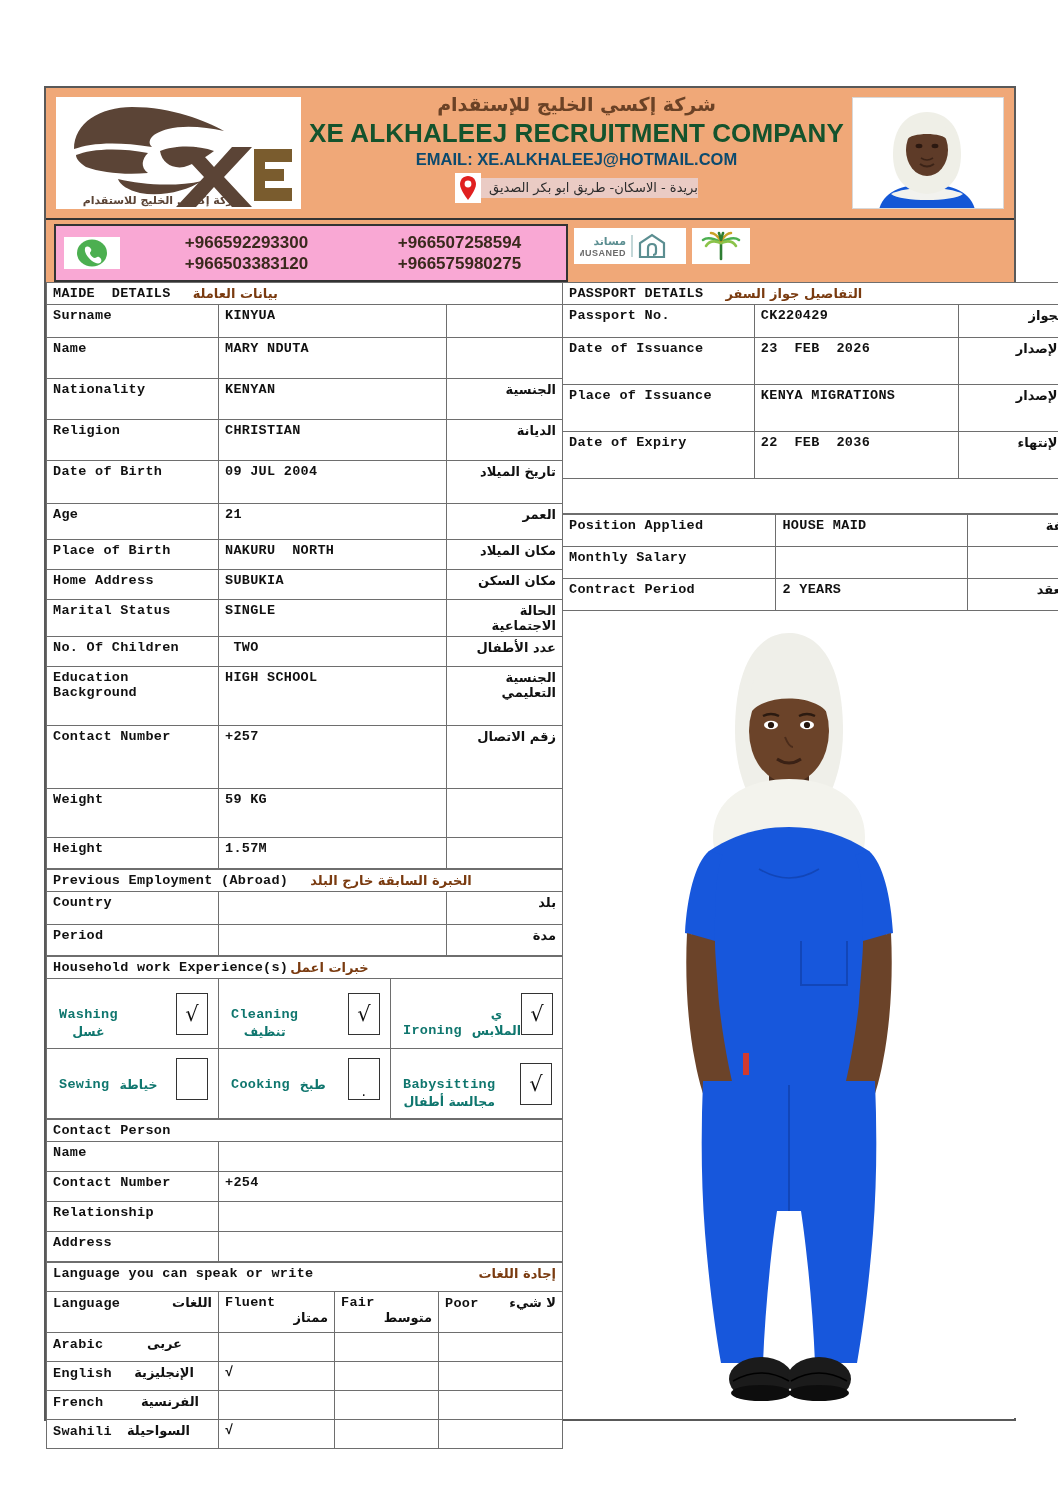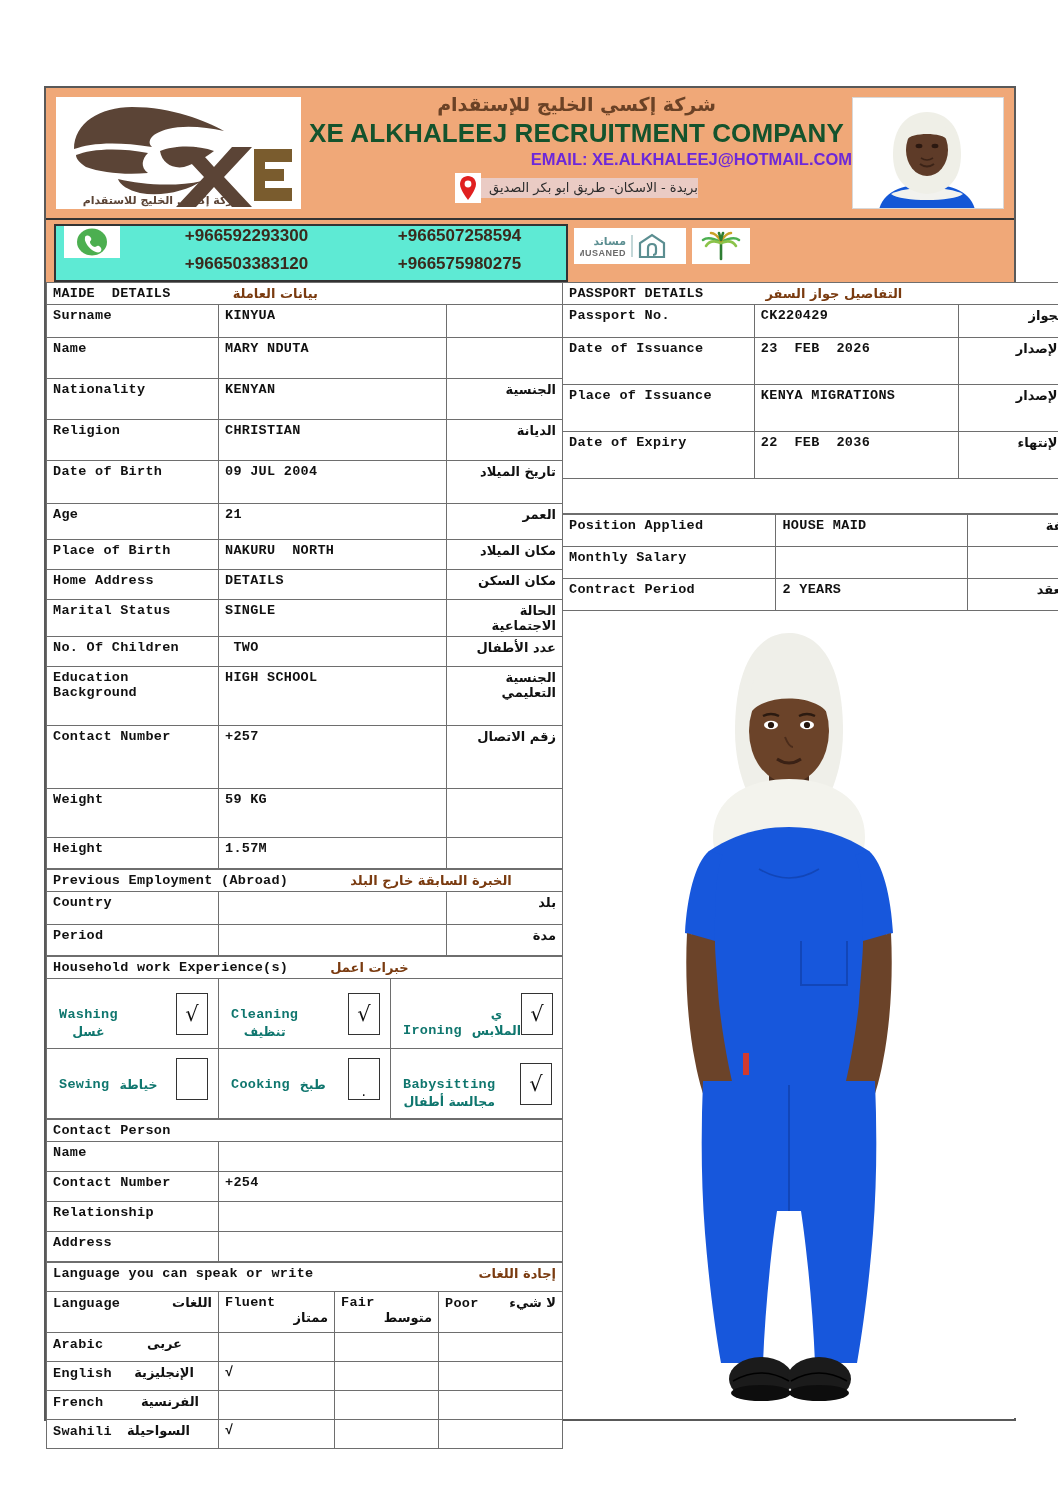--- a/index.html
+++ b/index.html
@@ -60,23 +60,22 @@
   .t-en {
     font-size: 26px;
     font-weight: bold;
     color: #14532d;
     letter-spacing: 0.1px;
     line-height: 1.25;
   }
   .t-em {
     font-size: 16.5px;
     font-weight: bold;
-    color: #6d28d9;
+    color: #0c4a6e;
     line-height: 1.3;
-    text-align: right;
   }
   .addr-row {
     display: flex;
     align-items: center;
     justify-content: center;
     margin-top: 2px;
   }
   .pin-wrap {
     width: 26px; height: 30px;
     background: #ffffff;
@@ -109,22 +108,23 @@
     border-top: 2px solid #333;
     display: flex;
     align-items: center;
     position: relative;
   }
   .phone-inner {
     position: absolute;
     left: 8px; top: 4px;
     width: 510px; height: 54px;
     border: 2px solid #333;
-    background: #5eead4;
+    background: #f9a8d4;
     display: flex;
+    align-items: center;
   }
   .wa-icon {
     width: 56px; height: 32px;
     background: #ffffff;
     margin-left: 8px;
     flex: none;
     display: flex; align-items: center; justify-content: center;
   }
   .nums {
     flex: 1;
@@ -172,21 +172,21 @@
     background: #ffffff;
   }
   td.sec {
     background: #F0A878;
     color: #7a3b10;
     font-size: 14px;
     font-weight: bold;
     padding: 4px 8px;
     letter-spacing: 0.6px;
   }
-  .sec-inner { display: flex; align-items: flex-start; gap: 40px; }
+  .sec-inner { display: flex; align-items: flex-start; }
   .sec-en { white-space: pre; }
   .sec-ar {
     font-family: "DejaVu Sans", sans-serif;
     font-size: 13px;
     font-weight: bold;
     color: #7a3b10;
     direction: rtl;
     margin-left: 22px;
     letter-spacing: 0;
   }
@@ -440,21 +440,21 @@
               </tr>
           <tr>
                 <td style="height:23px">Place of Birth</td>
                 <td class="val">NAKURU  NORTH</td>
                 <td>
                   <span class="ar">مكان الميلاد</span>
                 </td>
               </tr>
           <tr>
                 <td style="height:23px">Home Address</td>
-                <td class="val">DETAILS</td>
+                <td class="val">SUBUKIA</td>
                 <td>
                   <span class="ar">مكان السكن</span>
                 </td>
               </tr>
           <tr>
                 <td style="height:23px">Marital Status</td>
                 <td class="val">SINGLE</td>
                 <td>
                   <span class="ar">الحالة الاجتماعية</span>
                 </td>

